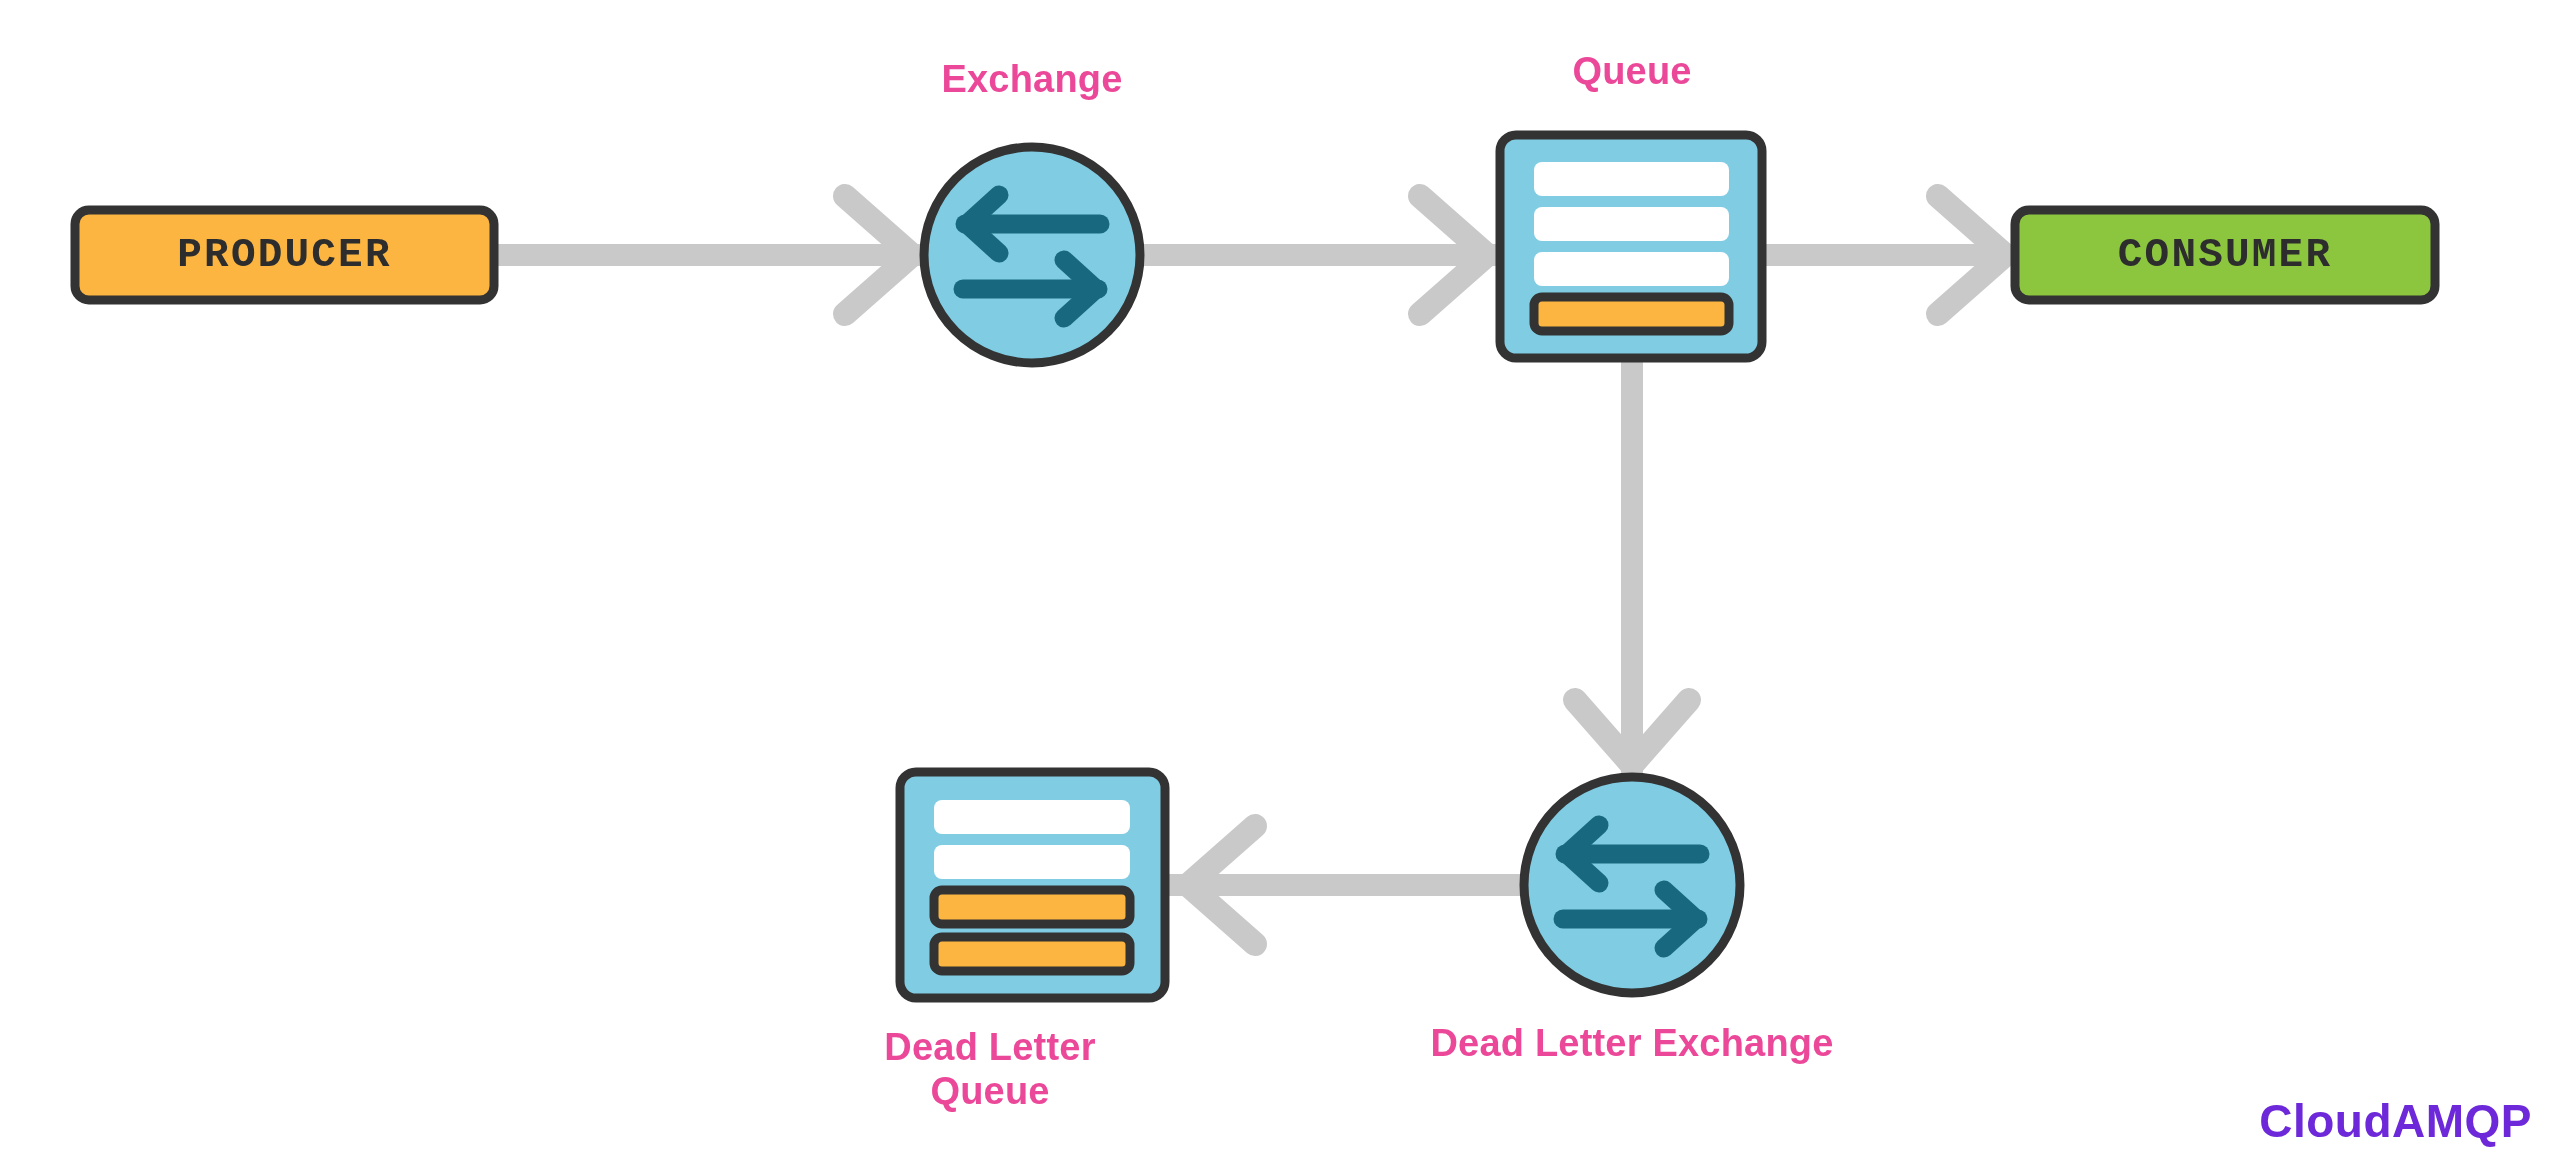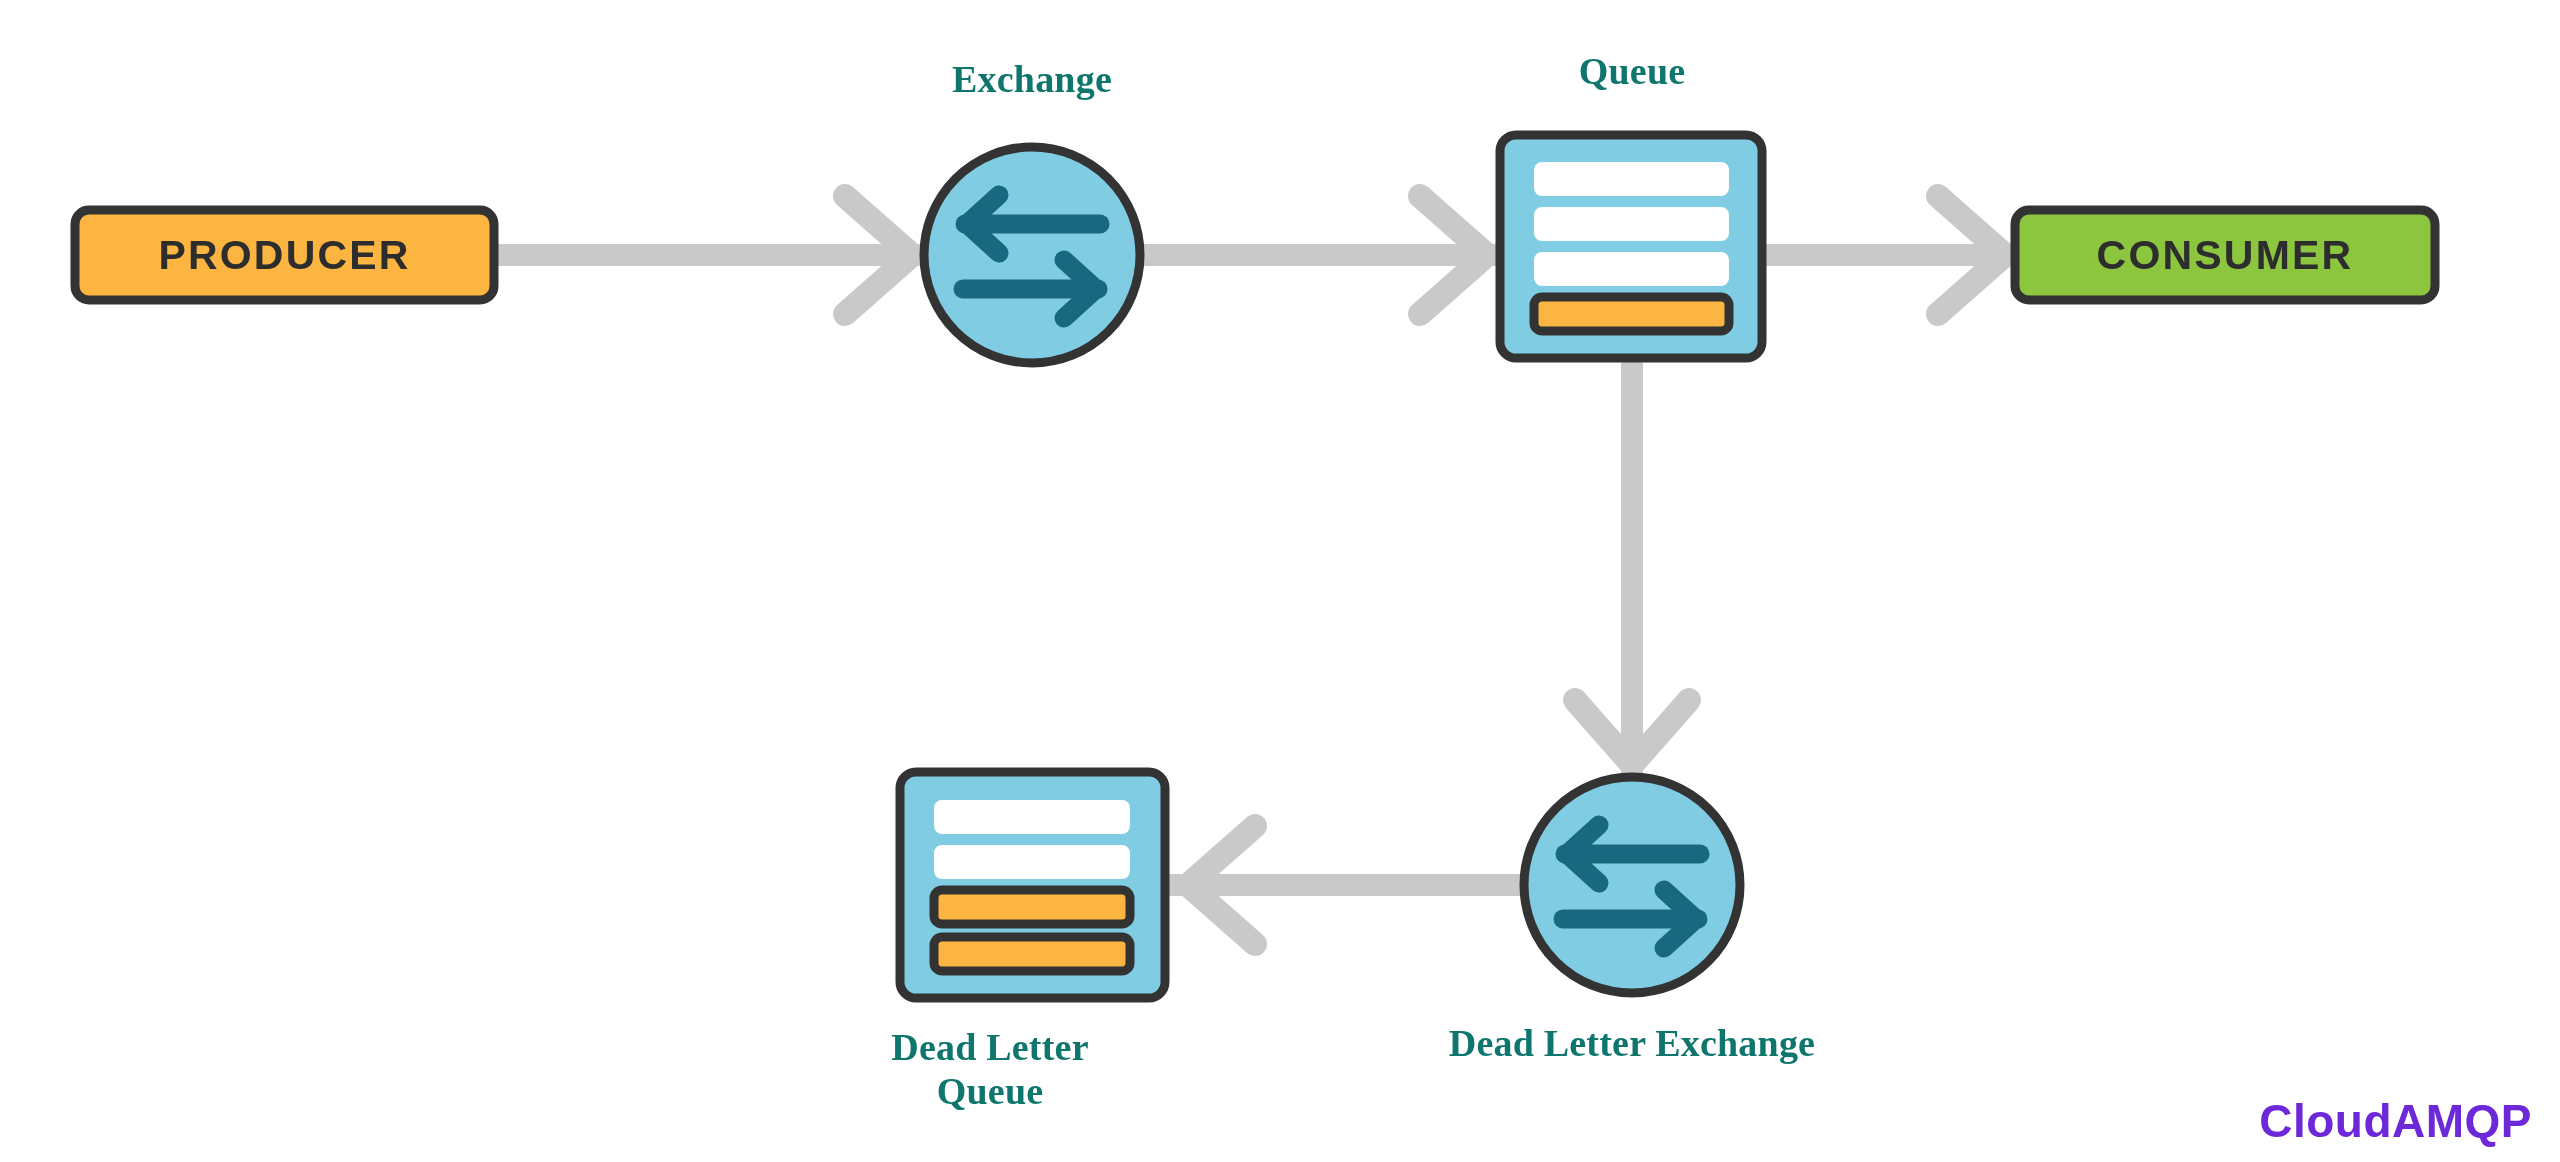--- a/index.html
+++ b/index.html
@@ -20,33 +20,33 @@
   #diagram-svg {
     position: absolute;
     left: 0;
     top: 0;
     width: 2560px;
     height: 1162px;
   }
   
   .node-label {
     position: absolute;
-    color: #0f766e;
-    font-family: Liberation Serif, serif;
+    color: #ec4899;
+    font-family: Liberation Sans, sans-serif;
     font-weight: bold;
     font-size: 38px;
     letter-spacing: 0.2px;
     text-align: center;
     line-height: 1.15;
     white-space: pre-line;
   }
   .box-label {
     position: absolute;
     color: #2d2d2d;
-    font-family: Liberation Sans, sans-serif;
+    font-family: Liberation Mono, monospace;
     font-weight: bold;
     font-size: 41px;
     letter-spacing: 2.2px;
     text-align: center;
     display: flex;
     align-items: center;
     justify-content: center;
   }
   #label-exchange {
     left: 832px; top: 58px; width: 400px;

